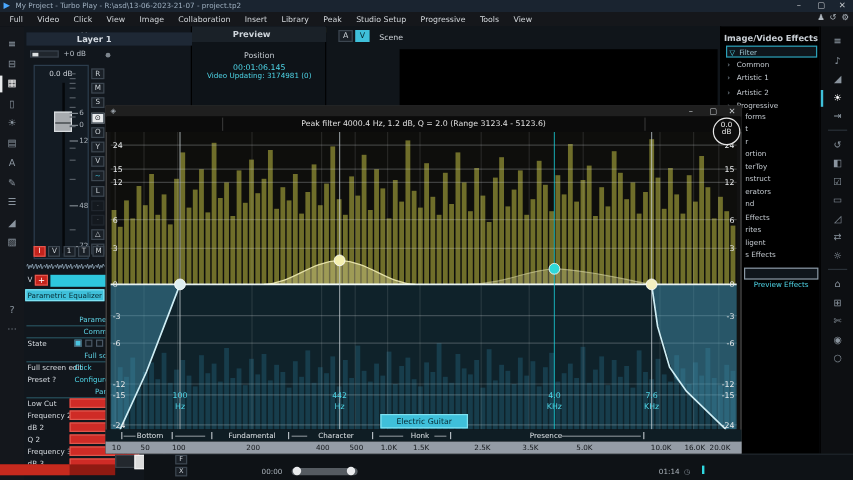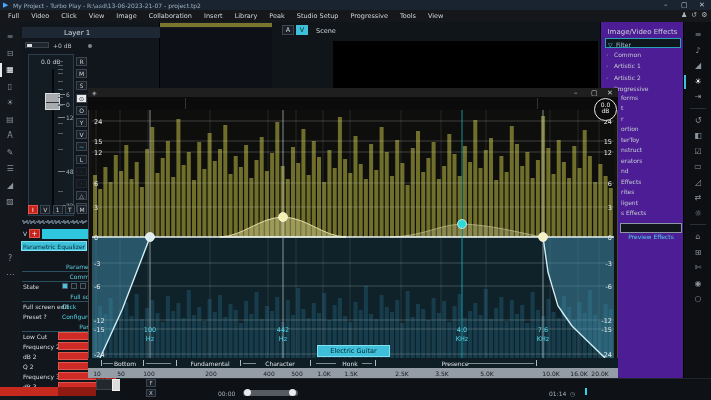--- a/index.html
+++ b/index.html
@@ -1,32 +1,32 @@
 <!DOCTYPE html>
 <html><head>
 <meta charset="utf-8">
 <style>
   html,body{margin:0;padding:0;background:#05070a;}
   #app{position:relative;width:711px;height:400px;overflow:hidden;
        font-family:"DejaVu Sans",sans-serif;background:#0d1117;color:#c8cdd2;}
   .abs{position:absolute;box-sizing:border-box;}
-  .tiny{font-size:6px;} .sm{font-size:6.5px;} .md{font-size:7px;}
+  .tiny{font-size:6px;} .sm{font-size:6.5px;} .md{font-size:7px;font-weight:bold;}
   
   .titlebar{left:0;top:0;width:711px;height:10px;background:#1a2430;color:#9fb0c0;}
   .menubar{left:0;top:10px;width:711px;height:12px;background:#15171b;display:flex;align-items:center;gap:12px;padding-left:8px;}
   .menubar span{color:#d2d6da;font-size:6.5px;cursor:default;}
   .timestrip{left:20px;top:22px;width:691px;height:6px;background:#181b20;}
   
   .leftrail{left:0;top:22px;width:20px;height:378px;background:#14171c;}
   .railicon{width:20px;height:14px;text-align:center;color:#8a949e;font-size:8px;line-height:14px;}
   
   .mixerpanel{left:20px;top:22px;width:140px;height:378px;background:#11161c;border-right:1px solid #000;}
   .previewpanel{left:160px;top:22px;width:112px;height:66px;background:#0e1318;border-right:1px solid #000;}
   .scenepanel{left:272px;top:22px;width:328px;height:66px;background:#10151a;}
-  .rightpanel{left:600px;top:22px;width:83px;height:378px;background:#4c1d95;border-left:1px solid #000;}
+  .rightpanel{left:600px;top:22px;width:83px;height:378px;background:#000000;border-left:1px solid #000;}
   .rightrail{left:683px;top:22px;width:28px;height:378px;background:#0d0f12;border-left:1px solid #000;}
   .btn{display:flex;align-items:center;justify-content:center;border:1px solid #3c4650;background:#1a2027;color:#cdd3d8;}
   .chip{background:#3fc0da;color:#062830;border:1px solid #7fe2f2;text-align:center;}
   .cy{color:#4fd6e8;} .wh{color:#d8dde2;}
   .redfield{background:#cf2b26;color:#3c0808;text-align:right;padding-right:2px;border:1px solid #e0564d;overflow:hidden;}
   .hdr{color:#5fd2e4;text-align:right;border-bottom:1px solid #27515e;overflow:hidden;white-space:nowrap;}
   
   .dialog{left:88px;top:88px;width:530px;height:290px;background:#121212;border:1px solid #4a4a4a;z-index:10;}
   .dlg-titlebar{left:88px;top:88px;width:530px;height:9px;background:#1f1f1f;z-index:11;}
   .dlg-header{left:88px;top:97px;width:530px;height:13px;background:#0b0b0b;z-index:11;color:#e2e2e2;text-align:center;line-height:13px;}
@@ -204,20 +204,28 @@
       <div class="abs btn tiny" style="left:56px;top:169.2px;width:11px;height:9px;">△</div>
       <div class="abs btn tiny" style="left:56px;top:181.39999999999998px;width:11px;height:9px;">P</div>
       <div class="abs btn tiny" style="left: 8px; top: 183px; width: 10px; height: 9px; background: rgb(196, 35, 28); border-color: rgb(228, 86, 77); color: rgb(255, 255, 255);">I</div>
       <div class="abs btn tiny" style="left:20.3px;top:183px;width:10px;height:9px;">V</div>
       <div class="abs btn tiny" style="left:32.6px;top:183px;width:10px;height:9px;">1</div>
       <div class="abs btn tiny" style="left:44.900000000000006px;top:183px;width:10px;height:9px;">T</div>
       <div class="abs btn tiny" style="left:57.2px;top:183px;width:10px;height:9px;">M</div>
       <div class="abs btn tiny" style="left:69.5px;top:183px;width:10px;height:9px;">O</div>
     </div>
 
+  <div class="abs previewpanel">
+    <div class="abs" style="left:0;top:0;width:112px;height:13px;background:#1a2128;">
+      <span class="md" style="position:absolute;left:34px;top:3px;color:#cfd5db;">Preview</span>
+    </div>
+    <div class="abs sm" style="left:0;top:20px;width:112px;text-align:center;color:#c4cad0;">Position</div>
+    <div class="abs sm cy" style="left:0;top:30px;width:112px;text-align:center;">00:01:06.145</div>
+    <div class="abs tiny cy" style="left:0;top:38px;width:112px;text-align:center;">Video Updating: 3174981 (0)</div>
+  </div>
 
   <div class="abs scenepanel">
     <div class="abs btn" style="left:10px;top:3px;width:12px;height:10px;font-size:6.5px;">A</div>
     <div class="abs" style="left:24px;top:3px;width:12px;height:10px;background:#3fc0da;color:#062830;font-size:6.5px;display:flex;align-items:center;justify-content:center;">V</div>
     <span class="abs sm" style="left:44px;top:5px;color:#cfd5db;">Scene</span>
     <div class="abs" style="left:61px;top:19px;width:265px;height:47px;background:#000;"></div>
   </div>
 
   <div class="abs rightpanel">
     <div class="abs md" style="left:0;top:6px;width:83px;text-align:center;color:#c9cfd5;">Image/Video Effects</div>
@@ -280,20 +288,21 @@
     </div>
 
   <div class="abs dialog"></div>
   <div class="abs dlg-titlebar">
     <span class="abs tiny" style="left:4px;top:1px;color:#9aa2aa;">◈</span>
     <span class="abs tiny winctl" style="left:486px;top:1px;">–</span>
     <span class="abs tiny winctl" style="left:503px;top:1px;">▢</span>
     <span class="abs tiny winctl" style="left:519px;top:1px;">✕</span>
   </div>
   <div class="abs dlg-header sm">
+    <span>Peak filter 4000.4 Hz, 1.2 dB, Q = 2.0 (Range 3123.4 - 5123.6)</span>
     <div class="abs" style="left:97px;top:1px;width:1px;height:11px;background:#333;"></div>
     <div class="abs" style="left:449px;top:1px;width:1px;height:11px;background:#333;"></div>
   </div>
   <div class="abs badge tiny">
     <div>0.0</div>
     <div>dB</div>
   </div>
 
   <svg id="eq-svg" class="abs" style="left:92px;top:110px;z-index:11;" width="522" height="248" viewBox="0 0 522 248">
       <rect x="0" y="0" width="522" height="127" fill="#0e0e0c"></rect>

